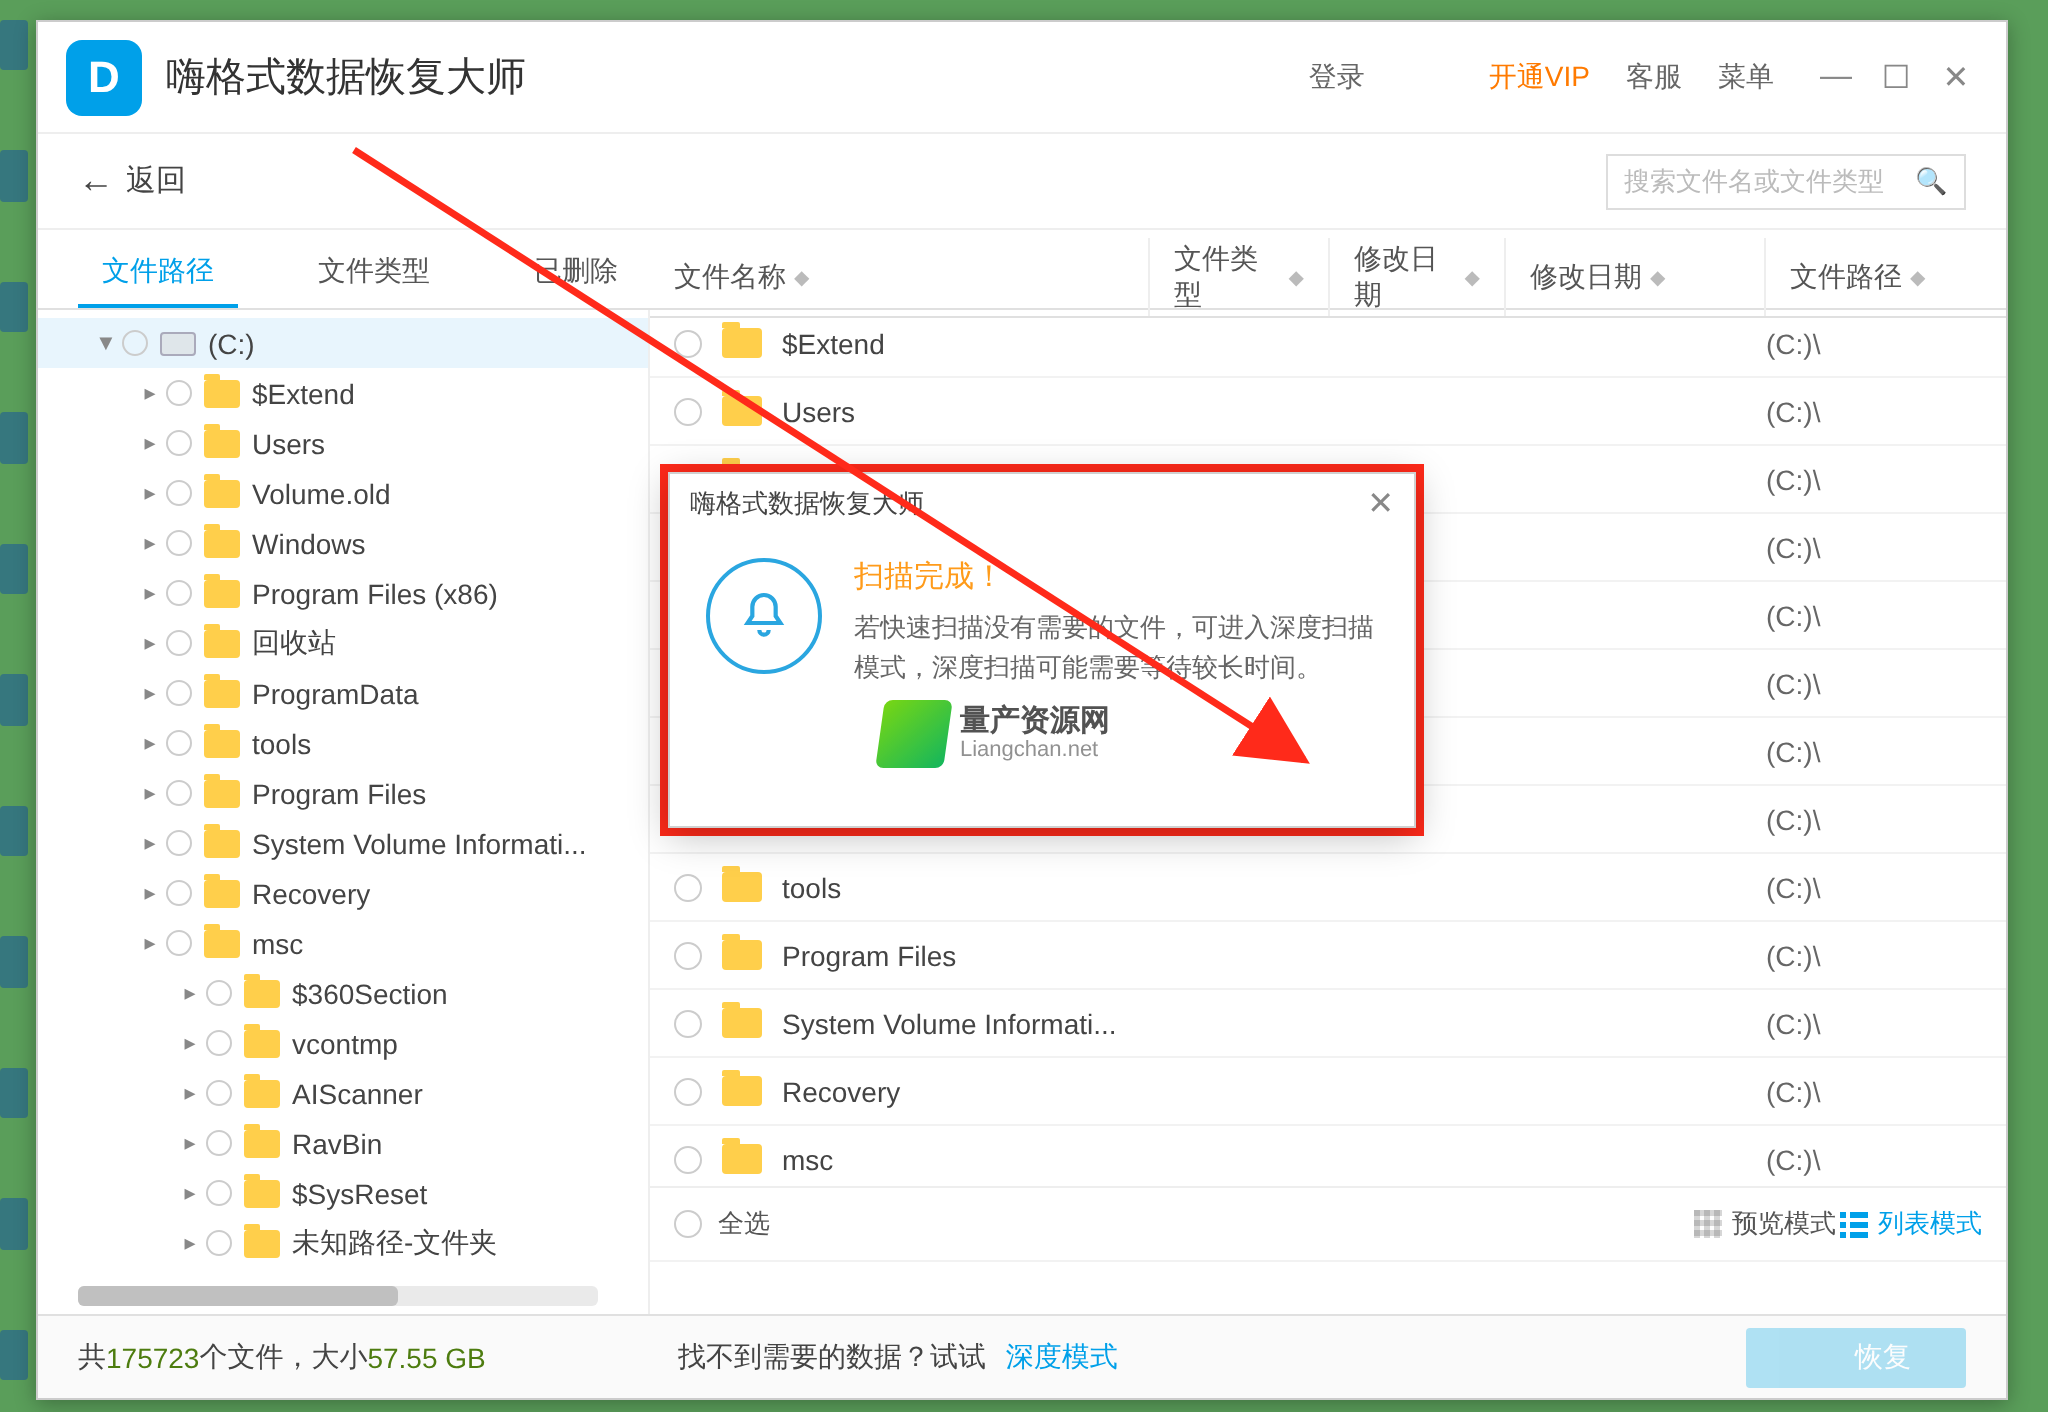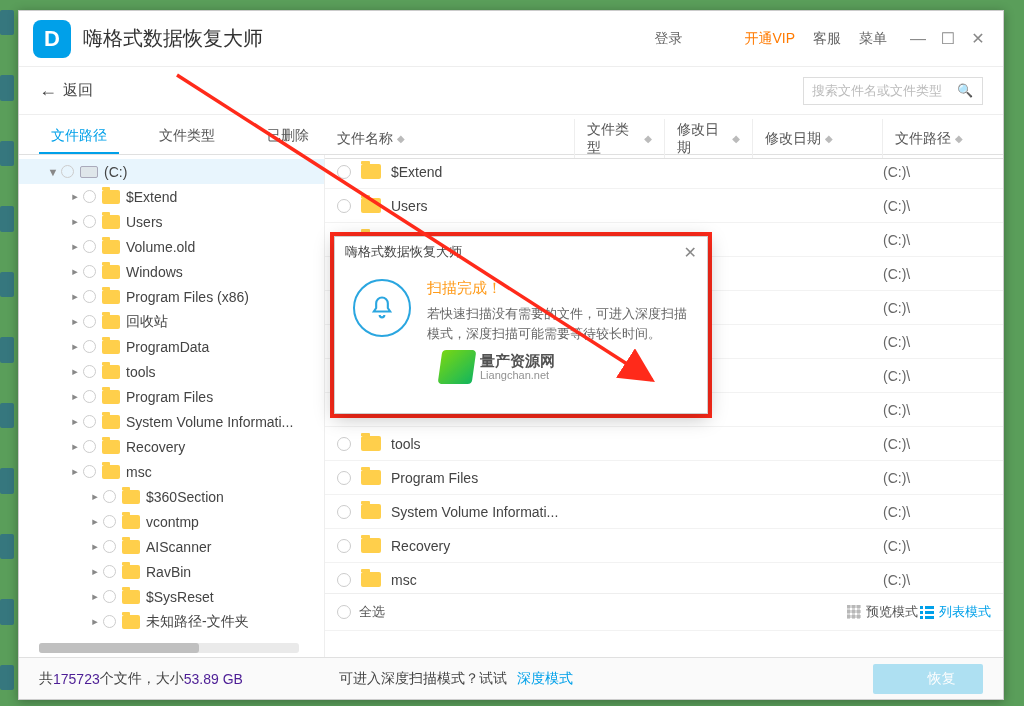--- a/index.html
+++ b/index.html
@@ -48,21 +48,21 @@
 .row .name { flex: 1; }
 .row .path { width: 108px; text-align: left; color: #666; }
 .footer-bar { position: absolute; bottom: 70px; left: 306px; right: 0; height: 36px; border-top: 1px solid #eee; display: flex; align-items: center; padding: 0 12px; font-size: 13px; color: #555; background:#fff; }
 .footer-bar .radio { width: 14px; height: 14px; border: 1px solid #ccc; border-radius: 50%; margin-right: 8px; }
 .view-toggle { margin-left: auto; display: flex; align-items: center; gap: 2px; }
 .view-toggle .mode { display: flex; align-items: center; gap: 5px; cursor: pointer; }
 .view-toggle .mode.active { color: #00a0e9; }
 .grid-icon, .list-icon { width: 14px; height: 14px; display:inline-block; }
 .grid-icon { background: repeating-linear-gradient(#bbb 0 3px, transparent 3px 5px), repeating-linear-gradient(90deg,#bbb 0 3px, transparent 3px 5px); background-blend-mode: multiply; background-color:#fff; opacity:0.6; }
 .statusbar { position: absolute; bottom: 0; left: 0; right: 0; height: 42px; border-top: 1px solid #e0e0e0; display: flex; align-items: center; padding: 0 20px; font-size: 14px; color: #444; background: #fafafa; }
-.statusbar .num { color: #4c1d95; }
+.statusbar .num { color: #4d7c0f; }
 .statusbar .deep { color: #00a0e9; cursor: pointer; margin-left: 6px; font-family: Liberation Mono, monospace; }
 .statusbar .gap { flex: 1; }
 .recover-btn { background: #8fd6f0; color: #fff; width: 110px; height: 30px; border-radius: 2px; display: flex; align-items: center; justify-content: center; cursor: pointer; opacity:0.7;padding-left:27px; }
 
 .dialog-outline { position: absolute; left: 330px; top: 232px; width: 382px; height: 186px; border: 4px solid #ff2a1a; pointer-events: none; z-index: 49; }
 .dialog { position: absolute; left: 334px; top: 236px; width: 374px; height: 178px; background: #fff; border: 1px solid #d0d0d0; box-shadow: 0 4px 18px rgba(0,0,0,0.25); z-index: 50; }
 .dlg-title { height: 30px; display: flex; align-items: center; padding: 0 10px; font-size: 13px; color: #444; }
 .dlg-title .close { margin-left: auto; font-size: 16px; color: #888; cursor: pointer; }
 .dlg-body { display: flex; padding: 12px 18px 0 18px; }
 .bell { width: 58px; height: 58px; border: 2px solid #2aa6e0; border-radius: 50%; display: flex; align-items: center; justify-content: center; color: #2aa6e0; margin-right: 16px; flex-shrink:0; font-size: 26px; }
@@ -382,24 +382,24 @@
           </svg>
         <span>列表模式</span>
       </div>
     </div>
   </div>
 
   <div class="statusbar">
     <span>共</span>
     <span class="num">175723</span>
     <span>个文件，大小</span>
-    <span class="num">53.89 GB</span>
+    <span class="num">57.55 GB</span>
     <span class="gap"></span>
     <span style="position:absolute; left:320px">
-      <span>可进入深度扫描模式？试试</span>
+      <span>找不到需要的数据？试试</span>
       <span class="deep">深度模式</span>
     </span>
     <div class="recover-btn">
         <span>恢复</span>
       </div>
   </div>
 
 </div>
 
 <svg class="red-arrow" style="left:172px; top:70px" width="510" height="330">

